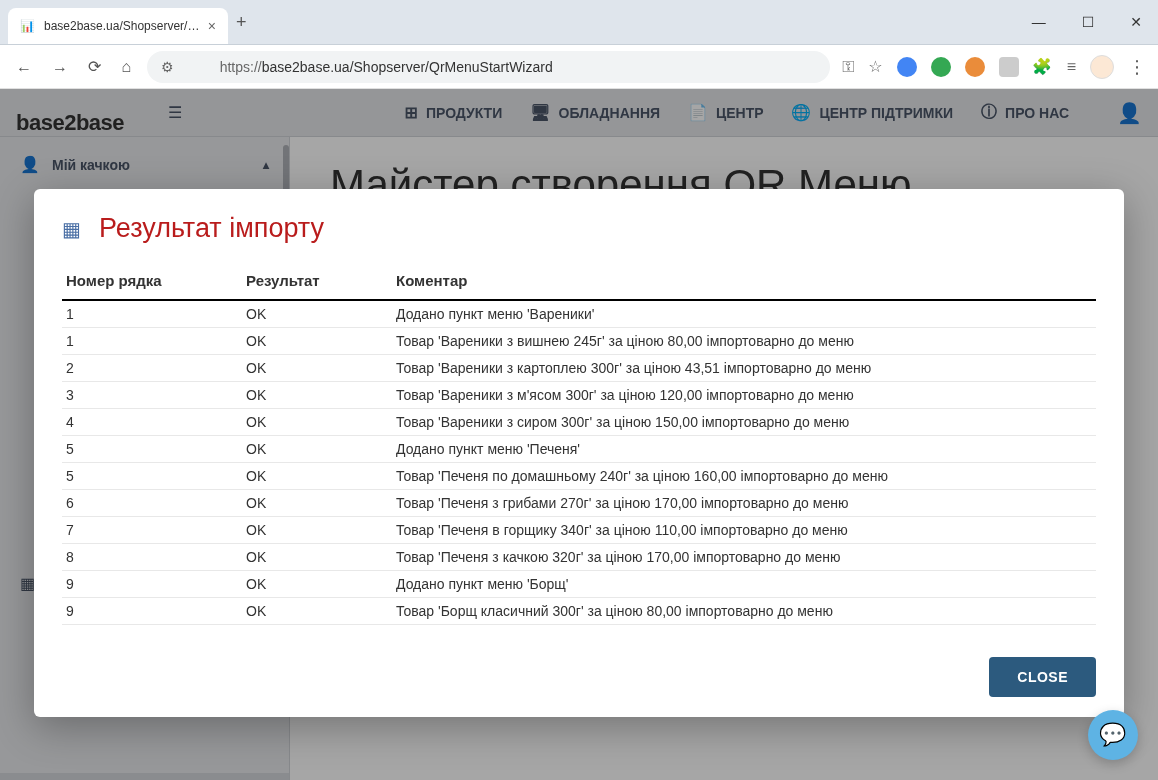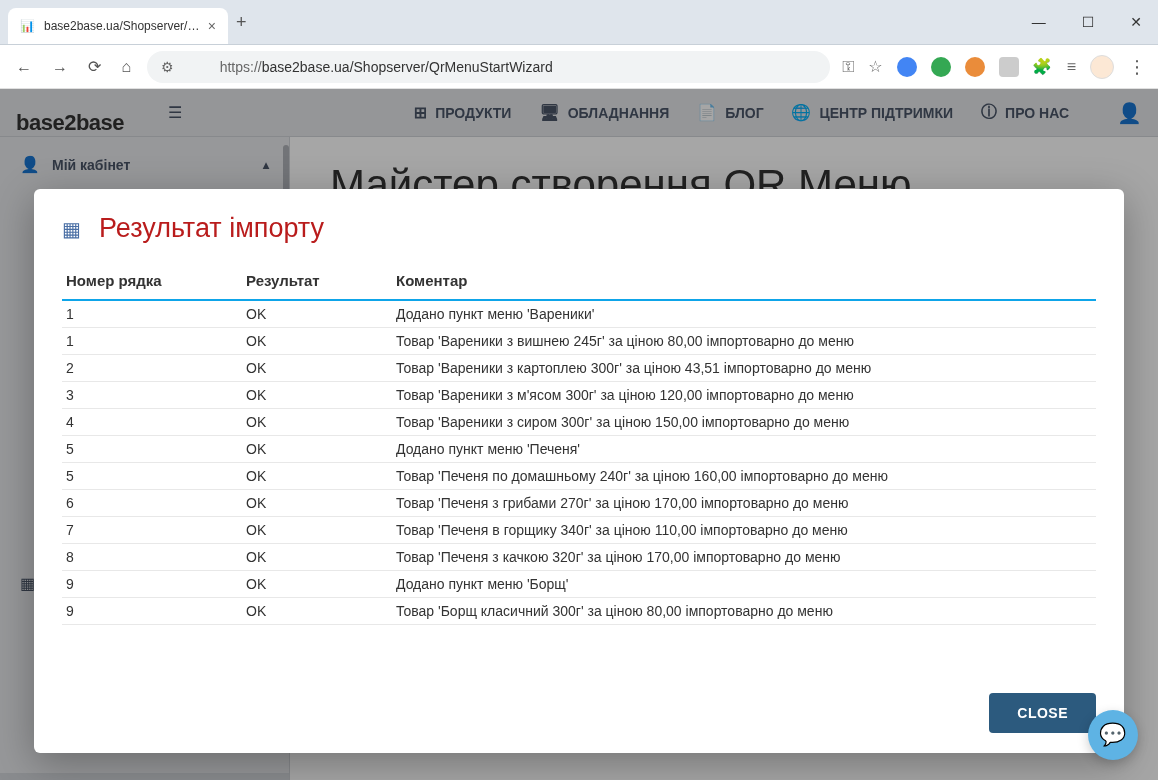--- a/index.html
+++ b/index.html
@@ -55,27 +55,27 @@
 
 
 .modal-overlay { position: absolute; top: 0; left: 0; right: 0; bottom: 0; background: rgba(0,0,0,0.35); display: flex; align-items: flex-start; justify-content: center; padding-top: 100px; }
 .modal { background: #fff; border-radius: 6px; width: 1090px; max-height: 590px; display: flex; flex-direction: column; box-shadow: 0 10px 40px rgba(0,0,0,0.3); }
 .modal-header { display: flex; align-items: center; gap: 18px; padding: 24px 28px 18px; }
 .modal-header-icon { color: #4a6fa5; font-size: 20px; }
 .modal-title { font-size: 27px; font-weight: 400; color: #b91c1c; }
 .modal-body { padding: 0 28px 16px; overflow: auto; }
 
 table { width: 100%; border-collapse: collapse; }
-th { text-align: left; font-size: 15px; font-weight: 600; color: #333; padding: 10px 4px; border-bottom: 2px solid #0ea5e9; }
+th { text-align: left; font-size: 15px; font-weight: 600; color: #333; padding: 10px 4px; border-bottom: 2px solid #000000; }
 td { font-size: 14px; color: #333; padding: 5px 4px; border-bottom: 1px solid #e8e8e8; }
 th:nth-child(1), td:nth-child(1) { width: 180px; }
 th:nth-child(2), td:nth-child(2) { width: 150px; }
 
 .modal-footer { padding: 16px 28px 20px; display: flex; justify-content: flex-end; }
-.close-btn { background: #2c5a7e; color: #fff; border: none; padding: 12px 28px; font-size: 14px; font-weight: 600; border-radius: 4px; cursor: pointer; letter-spacing: 0.5px; margin-top: 36px; }
+.close-btn { background: #2c5a7e; color: #fff; border: none; padding: 12px 28px; font-size: 14px; font-weight: 600; border-radius: 4px; cursor: pointer; letter-spacing: 0.5px; }
 
 
 .chat-fab { position: absolute; bottom: 20px; right: 20px; width: 50px; height: 50px; border-radius: 50%; background: #5eb3e4; display: flex; align-items: center; justify-content: center; color: #fff; font-size: 22px; cursor: pointer; box-shadow: 0 4px 12px rgba(0,0,0,0.2); }
 </style>
 </head>
 <body>
 
 <div class="browser-top">
   <div class="tab">
     <span class="tab-icon">📊</span>
@@ -124,41 +124,41 @@
       <div class="nav-item">
         <span class="nav-item-icon">⊞</span>
         <span>ПРОДУКТИ</span>
       </div>
       <div class="nav-item">
         <span class="nav-item-icon">🖥</span>
         <span>ОБЛАДНАННЯ</span>
       </div>
       <div class="nav-item">
         <span class="nav-item-icon">📄</span>
-        <span>БЛОГ</span>
+        <span>ЦЕНТР</span>
       </div>
       <div class="nav-item">
         <span class="nav-item-icon">🌐</span>
         <span>ЦЕНТР ПІДТРИМКИ</span>
       </div>
       <div class="nav-item">
         <span class="nav-item-icon">ⓘ</span>
         <span>ПРО НАС</span>
       </div>
       <span style="color:#4a5568;margin-left:20px;font-size:20px;">👤</span>
     </div>
   </div>
 
   <div class="app-body">
     <div class="sidebar">
       <div class="sidebar-scroll"></div>
       <div class="sidebar-item header">
         <span style="display:flex;gap:14px;align-items:center;">
           <span class="sidebar-item-icon">👤</span>
-          <span>Мій кабінет</span>
+          <span>Мій качкою</span>
         </span>
         <span class="chevron">▴</span>
       </div>
       <div style="height:380px;"></div>
       <div class="sidebar-item" style="padding-left:20px;">
         <span class="sidebar-item-icon">▦</span>
       </div>
       <div style="height:170px;"></div>
       <div class="sidebar-item active sub">
         

